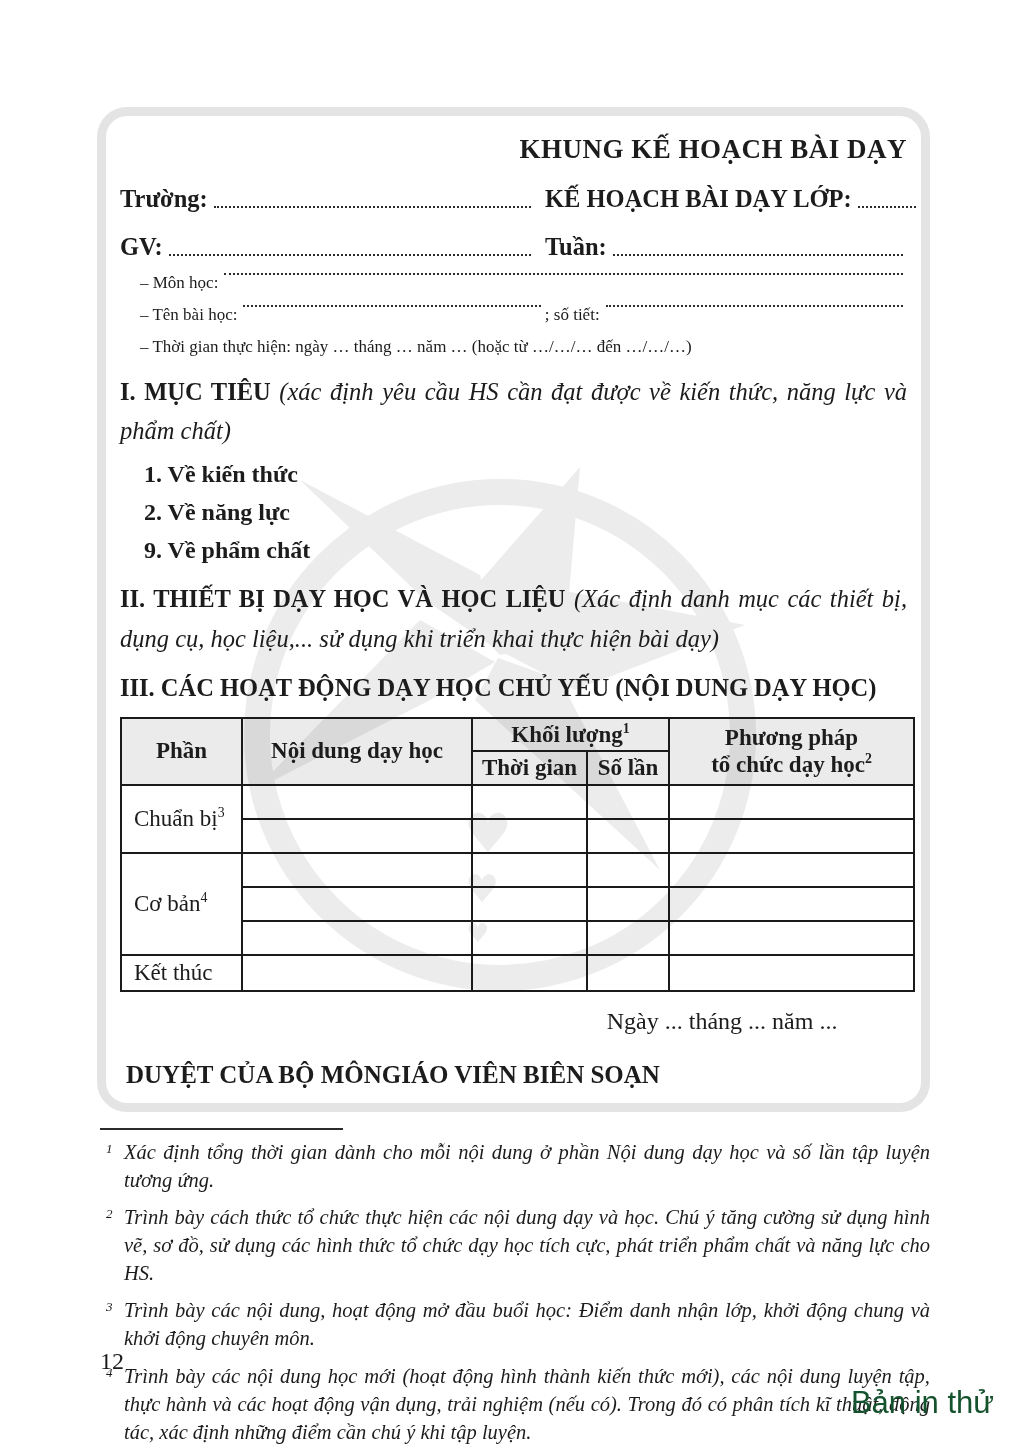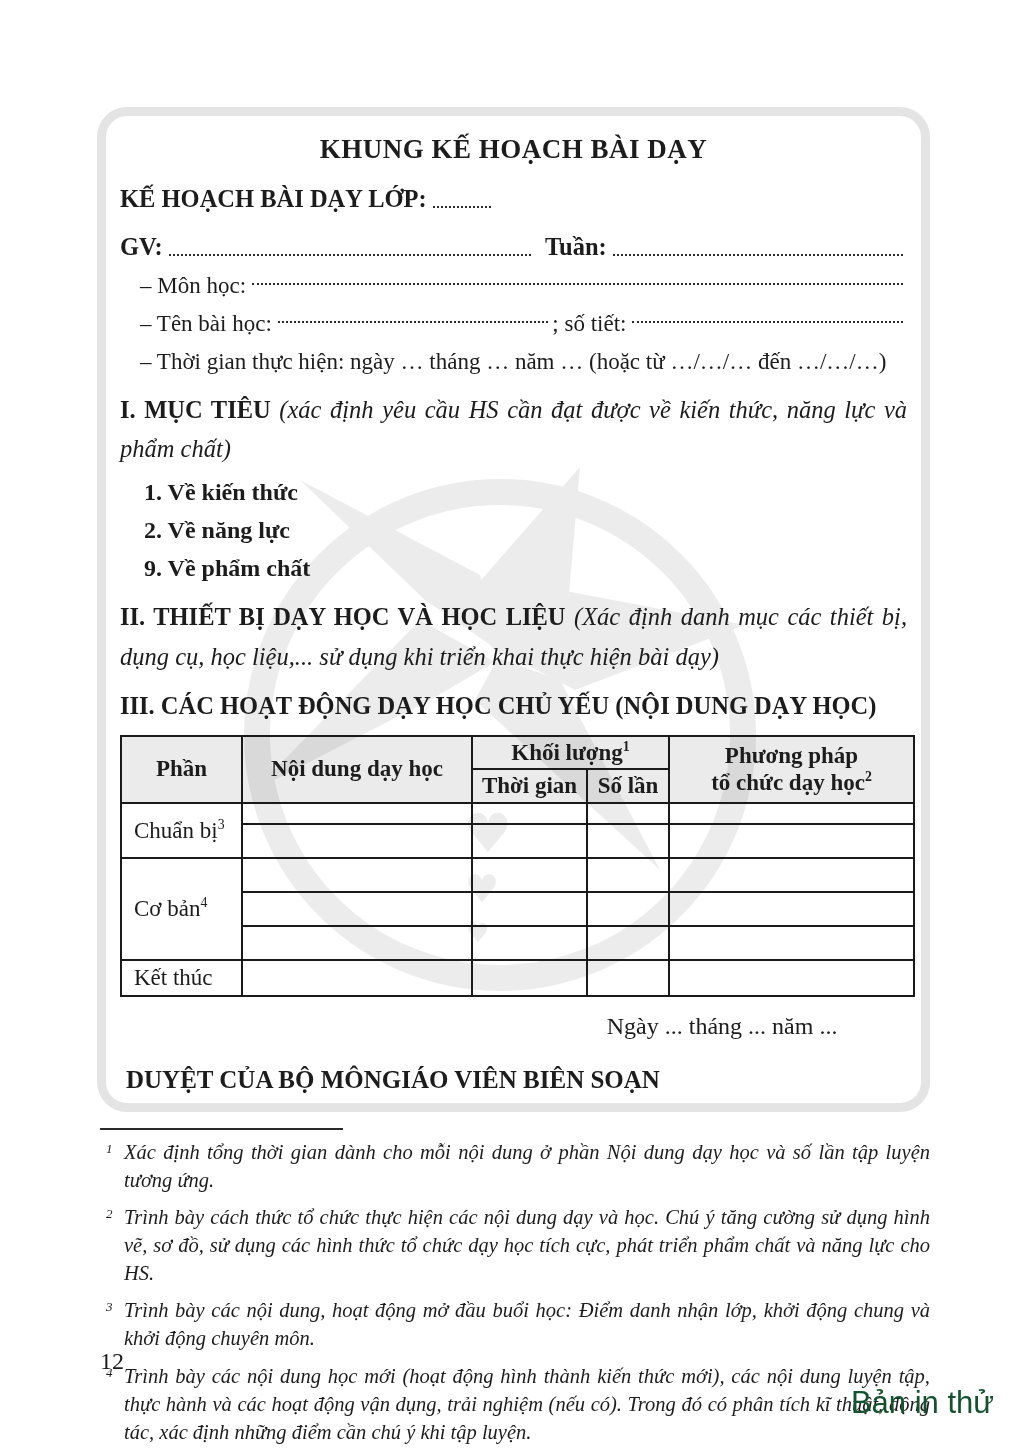--- a/index.html
+++ b/index.html
@@ -7,30 +7,30 @@
     font-family:"Liberation Serif","DejaVu Serif",serif; color:#1c1c1c; }
 
   
   .watermark { position:absolute; left:230px; top:440px; z-index:0; }
 
   
   .frame { position:absolute; left:97px; top:107px; width:833px; height:1005px;
     border:9px solid #e4e4e4; border-radius:30px; z-index:1;
     padding:10px 14px 0 14px; background:transparent; }
 
-  .title { text-align:center; font-size:27px; font-weight:bold; margin-top:8px; letter-spacing:.5px; }
+  .title { text-align:right; font-size:27px; font-weight:bold; margin-top:8px; letter-spacing:.5px; }
 
   .field-row { display:flex; align-items:flex-end; font-size:24.5px; margin-top:20px; }
   .field-row .lbl { font-weight:bold; white-space:nowrap; }
   .leader { flex:1; border-bottom:2.6px dotted #2b2b2b; margin:0 4px 5px 6px; height:1px; }
   .leader.short { flex:0 0 58px; }
   .left-half { display:flex; align-items:flex-end; width:425px; flex:none; }
   .left-half .leader{ margin-right:14px; }
 
-  .dash-item { display:flex; align-items:center; font-size:23px; margin:12px 0 0 20px; }
+  .dash-item { display:flex; align-items:flex-start; font-size:17px; margin:12px 0 0 20px; }
   .dash-item .txt { white-space:nowrap; }
 
   .sec { font-size:24.5px; margin-top:15px; text-align:justify; line-height:1.6; }
   .sec .sec-title { font-weight:bold;margin-top:9px; }
   .sec .sec-note { font-style:italic; }
   .sec3 { font-size:24.5px; font-weight:bold; margin-top:16px; }
 
   .num-item { font-size:24px; font-weight:bold; margin:11px 0 0 24px; }
 
   table.plan { border-collapse:collapse; width:795px; margin-top:15px; table-layout:fixed; }
@@ -71,20 +71,24 @@
     <text x="252" y="462" text-anchor="middle" font-family="DejaVu Sans" font-size="38" fill="#ececec">♥</text>
     <text x="248" y="502" text-anchor="middle" font-family="DejaVu Sans" font-size="26" fill="#ececec">♥</text>
   </svg>
 </div>
 
 <div class="frame">
 
   <div class="title">KHUNG KẾ HOẠCH BÀI DẠY</div>
 
   <div class="field-row">
+    <div class="left-half">
+      <span class="lbl">Trường:</span>
+      <span class="leader"></span>
+    </div>
     <span class="lbl">KẾ HOẠCH BÀI DẠY LỚP:</span>
     <span class="leader short"></span>
   </div>
 
   <div class="field-row">
     <div class="left-half">
       <span class="lbl">GV:</span>
       <span class="leader"></span>
     </div>
     <span class="lbl">Tuần:</span>
@@ -138,21 +142,21 @@
       <th colspan="2"><span>Khối lượng</span><sup>1</sup></th>
       <th rowspan="2">
         <span style="display:block">Phương pháp</span>
         <span style="display:block"><span>tổ chức dạy học</span><sup>2</sup></span>
       </th>
     </tr>
     <tr style="height:34px">
       <th>Thời gian</th>
       <th>Số lần</th>
     </tr>
-    <tr style="height:21px">
+    <tr style="height:34px">
       <td class="rlabel" rowspan="2"><span>Chuẩn bị</span><sup>3</sup></td>
       <td class="empty"></td>
           <td class="empty"></td>
           <td class="empty"></td>
           <td class="empty"></td>
     </tr>
     <tr style="height:34px">
       <td class="empty"></td>
           <td class="empty"></td>
           <td class="empty"></td>

